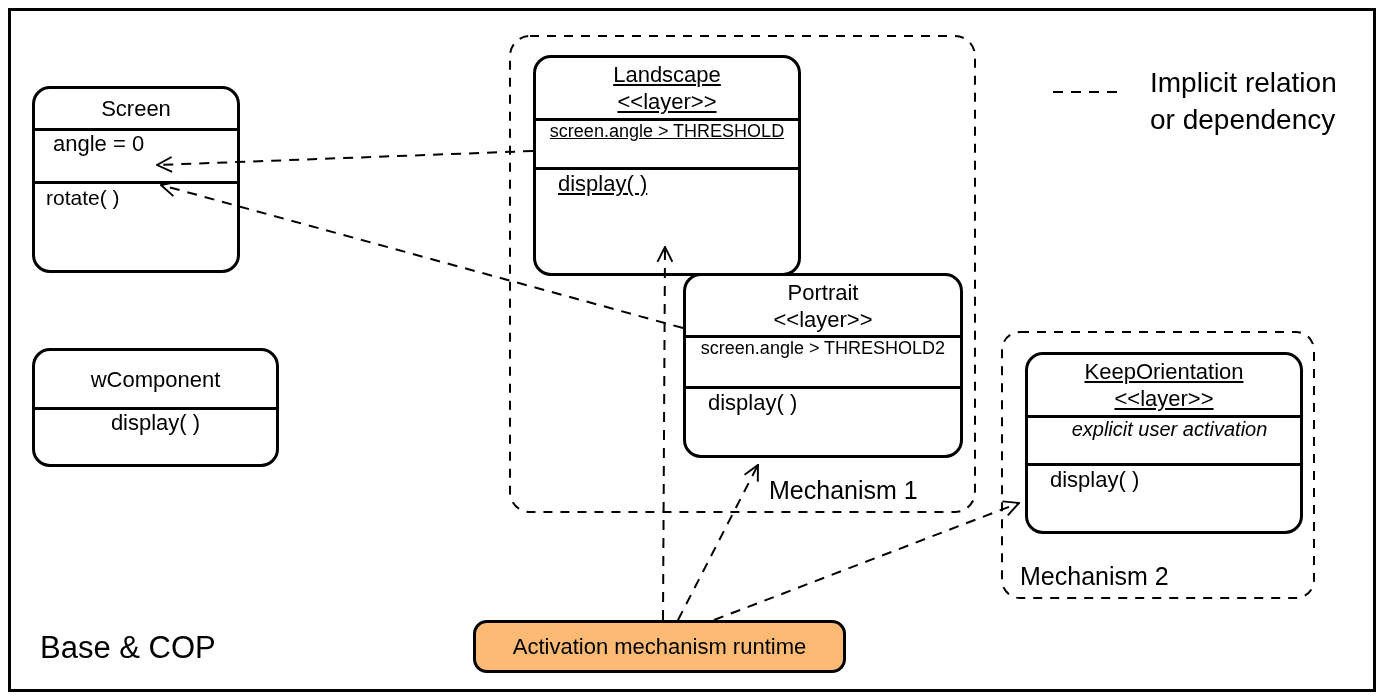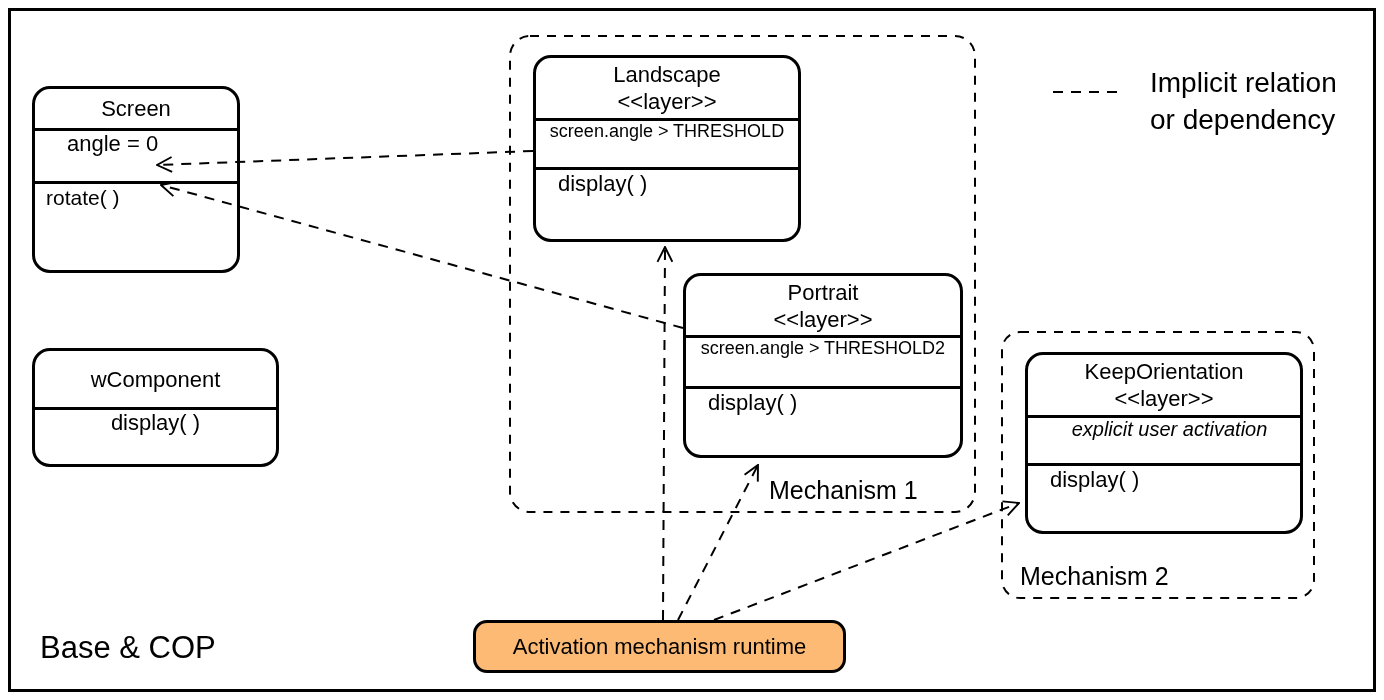--- a/index.html
+++ b/index.html
@@ -33,44 +33,44 @@
     display: flex; flex-direction: column;
     align-items: center; justify-content: center;
     text-align: center;
     font-size: 22px; line-height: 27px;
   }
   .uml .comp {
     border-top: 3px solid #000;
     display: flex; flex-direction: column; 
   }
   .uml .comp.grow { flex: 1; }
-  .uml .attr-text  { font-size: 22px; padding-left: 32px; }
+  .uml .attr-text  { font-size: 22px; padding-left: 18px; }
   .uml .cond-text  { font-size: 18px; text-align: center; padding: 0 6px; }
   .uml .cond-italic{ font-size: 20px; font-style: italic; text-align: center; }
   .uml .meth-text  { font-size: 22px; padding-left: 22px; line-height: 27px; }
   .uml .meth-tight { font-size: 21px; padding-left: 11px; line-height: 27px; }
   .uml .meth-center{ font-size: 22px; text-align: center; }
 
   #box-screen          { left: 32px;   top: 86px;  width: 208px; height: 187px; }
   #box-screen .head    { height: 39px; }
   #box-screen .c-attr  { height: 53px; }
 
   #box-wcomponent          { left: 32px;  top: 348px; width: 247px; height: 119px; }
   #box-wcomponent .head    { height: 56px; }
 
-  #box-landscape          { left: 533px; top: 55px;  width: 268px; height: 187px; }
+  #box-landscape          { left: 533px; top: 55px;  width: 268px; height: 221px; text-decoration: underline; }
   #box-landscape .head    { height: 60px; }
   #box-landscape .c-cond  { height: 49px; }
 
   #box-portrait          { left: 683px; top: 273px; width: 280px; height: 185px; }
   #box-portrait .head    { height: 59px; }
   #box-portrait .c-cond  { height: 51px; }
 
   #box-keeporientation          { left: 1025px; top: 352px; width: 278px; height: 182px; }
-  #box-keeporientation .head    { height: 60px; }
+  #box-keeporientation .head    { height: 60px; text-decoration: underline; }
   #box-keeporientation .c-cond  { height: 48px; padding-left: 11px; }
 
   
   .runtime {
     position: absolute;
     left: 473px; top: 620px; width: 373px; height: 53px;
     background: #fdba74;
     border: 3px solid #000;
     border-radius: 14px;
     display: flex; align-items: center; justify-content: center;

